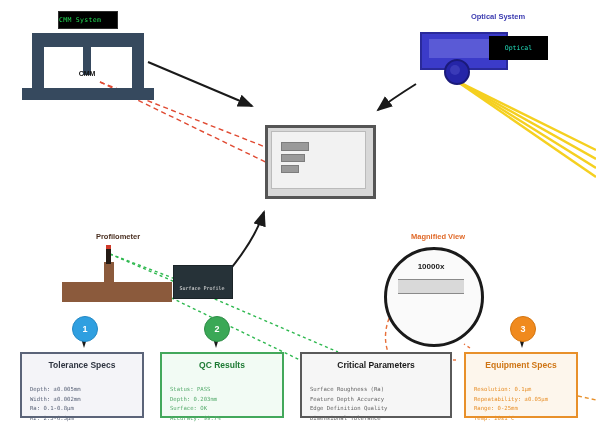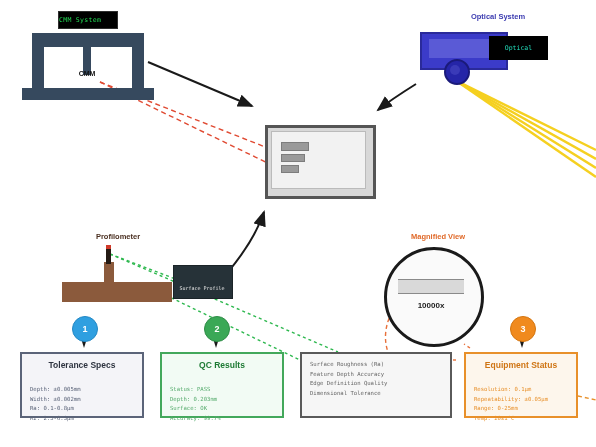--- a/index.html
+++ b/index.html
@@ -149,21 +149,20 @@
     width: 94px; height: 94px;
     border-radius: 50%;
     background: #fafafa;
     border: 3px solid #1a1a1a;
   }
   #magnified-zoom-label {
     left: 384px; top: 262px; width: 94px;
     text-align: center;
     font-size: 8px; font-weight: bold;
     color: #222222;
-    margin-top: 39px;
   }
   #mag-band {
     left: 398px; top: 279px;
     width: 66px; height: 13px;
     background: #d9d9d9;
     border-top: 1px solid #8a8a8a;
     border-bottom: 1px solid #8a8a8a;
   }
 
   
@@ -356,27 +355,28 @@
 
   <div class="panel" id="panel-qc">
     <div class="panel-title">QC Results</div>
     <div class="panel-line">Status: PASS</div>
     <div class="panel-line">Depth: 0.203mm</div>
     <div class="panel-line">Surface: OK</div>
     <div class="panel-line">Accuracy: 99.7%</div>
   </div>
 
   <div class="panel" id="panel-critical">
+    <div class="panel-title">Critical Parameters</div>
     <div class="panel-line">Surface Roughness (Ra)</div>
     <div class="panel-line">Feature Depth Accuracy</div>
     <div class="panel-line">Edge Definition Quality</div>
     <div class="panel-line">Dimensional Tolerance</div>
   </div>
 
   <div class="panel" id="panel-equipment">
-    <div class="panel-title">Equipment Status</div>
+    <div class="panel-title">Equipment Specs</div>
     <div class="panel-line">Resolution: 0.1µm</div>
     <div class="panel-line">Repeatability: ±0.05µm</div>
     <div class="panel-line">Range: 0-25mm</div>
     <div class="panel-line">Temp: 20±1°C</div>
   </div>
 
 </div>
 
 </body></html>

